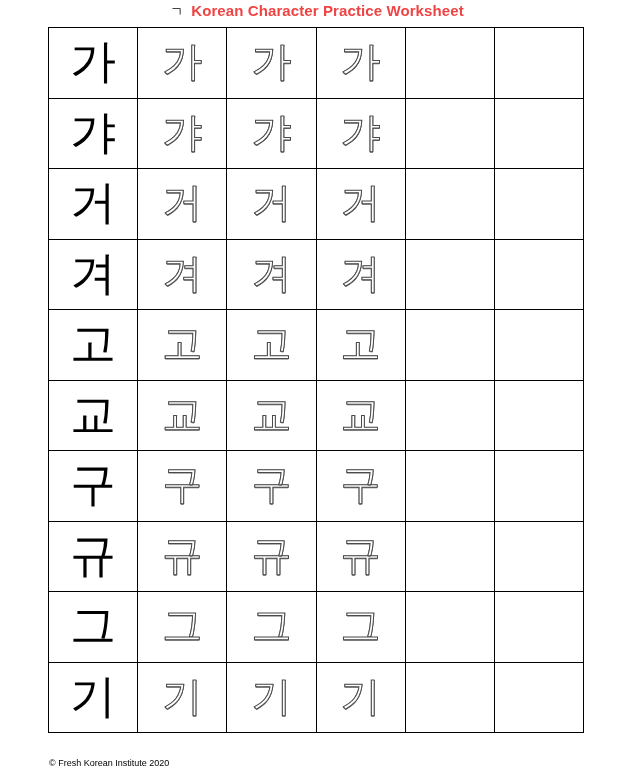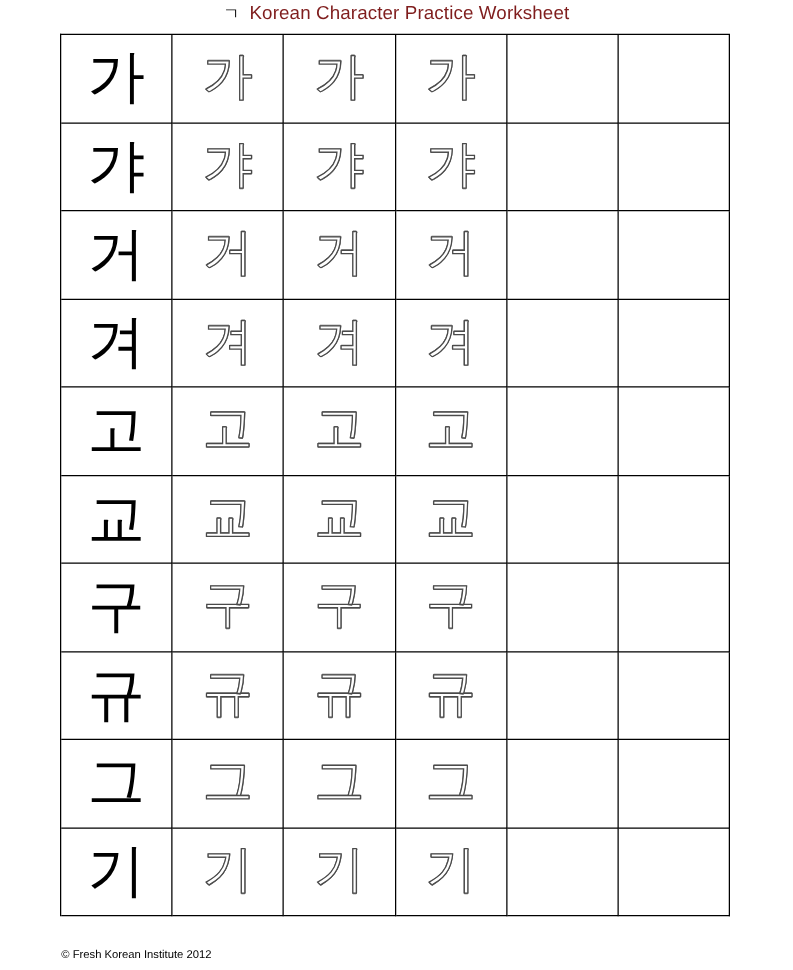--- a/index.html
+++ b/index.html
@@ -31,23 +31,23 @@
     box-sizing: border-box;
   }
   .header-letter {
     font-family: "DejaVu Sans", sans-serif;
     font-size: 13px;
     line-height: 1;
     color: #000;
   }
   .header-title {
     font-size: 15px;
-    font-weight: normal;
+    font-weight: bold;
     letter-spacing: 0.1px;
-    color: #7f1d1d;
+    color: #ef4444;
   }
   .sheet {
     position: absolute;
     left: 48px;
     top: 27px;
     width: 536px;
     border-left: 1.5px solid #000;
     border-top: 1.5px solid #000;
     box-sizing: border-box;
   }
@@ -272,15 +272,15 @@
         </div>
       <div class="cell">
           <span class="glyph trace">기</span>
         </div>
       <div class="cell blank"></div>
       <div class="cell blank"></div>
     </div>
 
   </div>
 
-  <div class="footer">© Fresh Korean Institute 2012</div>
+  <div class="footer">© Fresh Korean Institute 2020</div>
 
 </div>
 
 </body></html>

